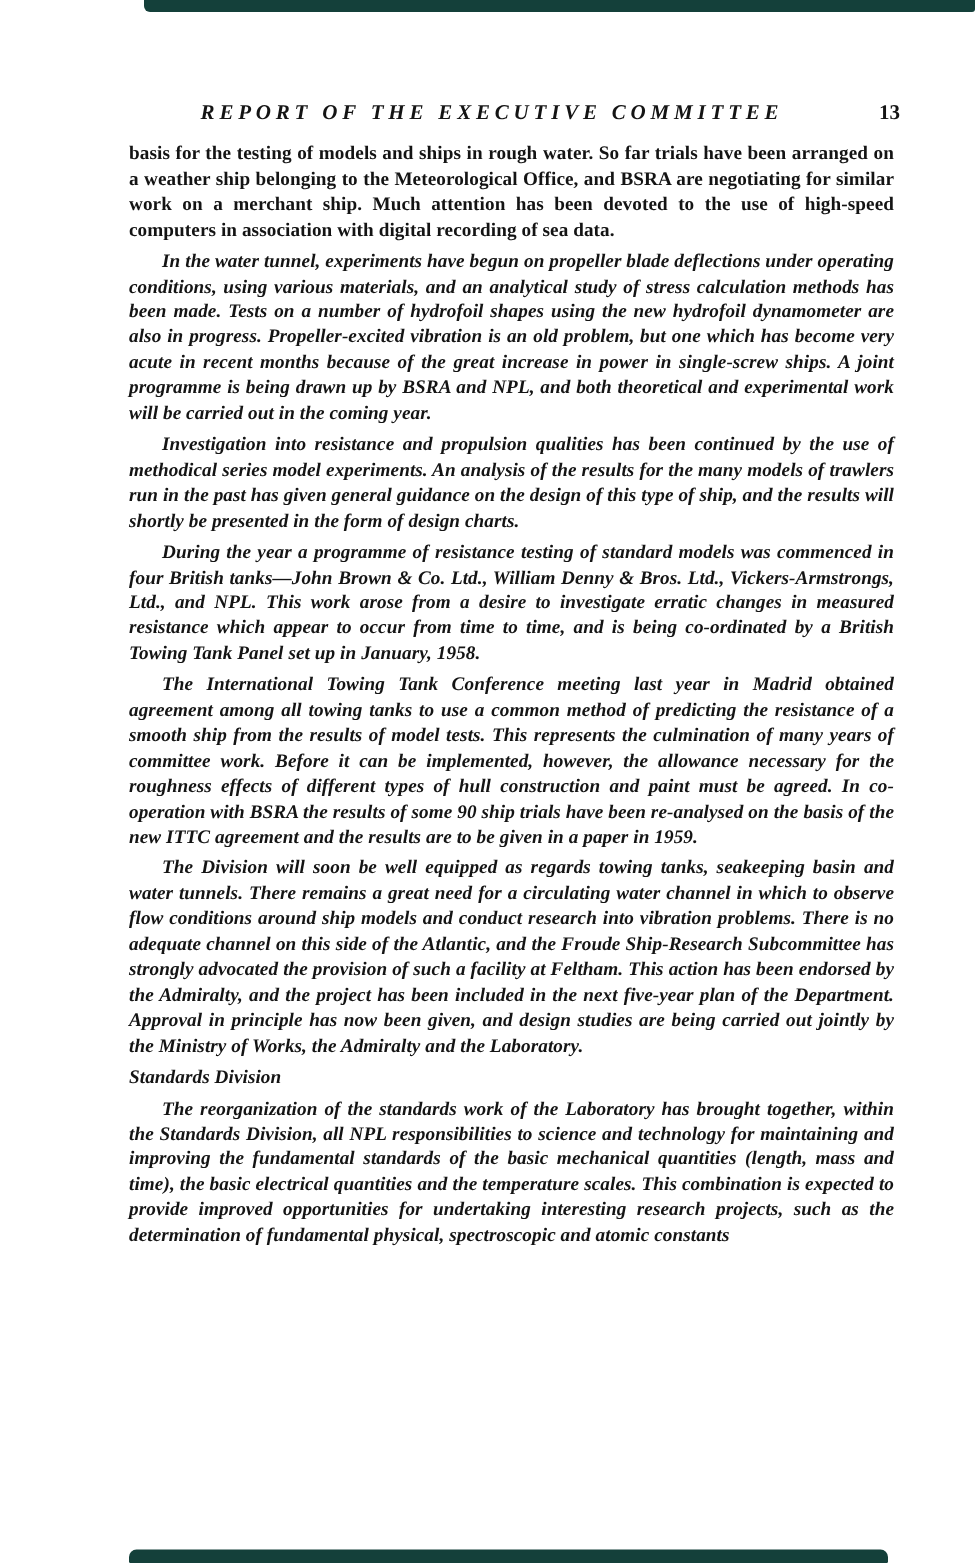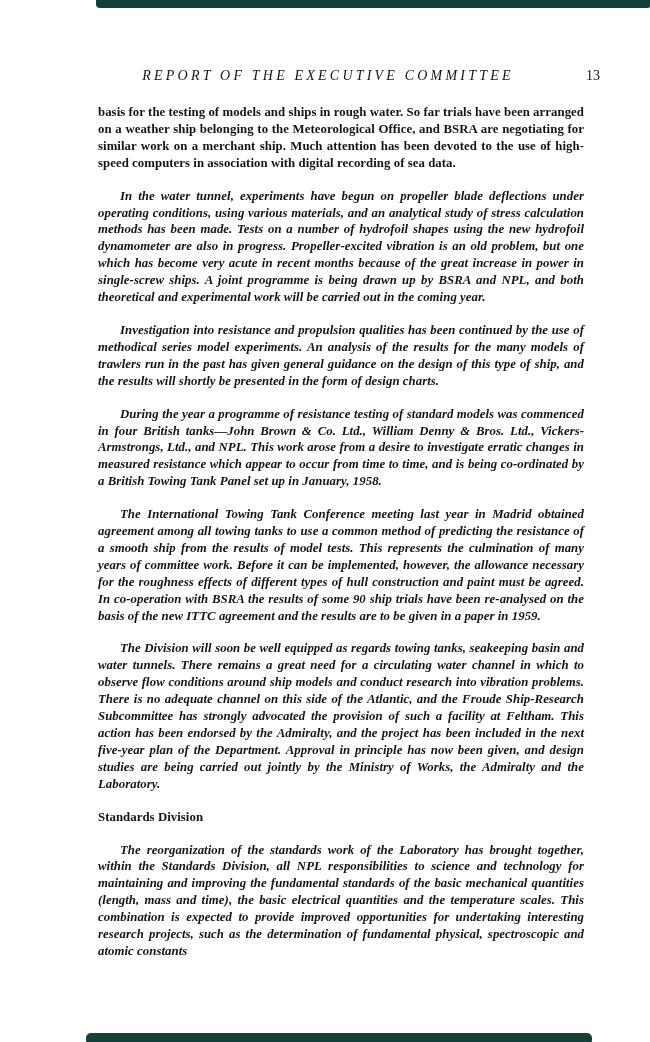--- a/index.html
+++ b/index.html
@@ -31,42 +31,43 @@
   .running-header {
     position: relative;
     height: 20px;
     margin-bottom: 6px;
   }
   .running-title {
     position: absolute;
     left: 0; right: 26px;
     text-align: center;
     font-style: italic;
-    font-weight: normal;
+    font-weight: bold;
     font-size: 14px;
     letter-spacing: 3.2px;
     white-space: nowrap;
   }
   .page-number {
     position: absolute;
     right: 0; top: 0;
-    font-weight: normal;
+    font-weight: bold;
     font-size: 14px;
   }
   .body-text p {
-    margin: 16px;
+    margin: 4px;
     font-size: 12.8px;
     font-weight: bold;
     line-height: 16.9px;
     text-align: justify;
     letter-spacing: 0.05px;
   }
   .body-text p.indent { text-indent: 22px; font-style: italic; }
   .section-heading {
     margin: 14px 0 5px 0;
+    font-style: italic;
     font-weight: bold;
     font-size: 13.5px;
     line-height: 17px;
   }
 </style>
 </head>
 <body>
 
 <div class="scan-bar top"></div>
 <div class="scan-bar bottom"></div>

